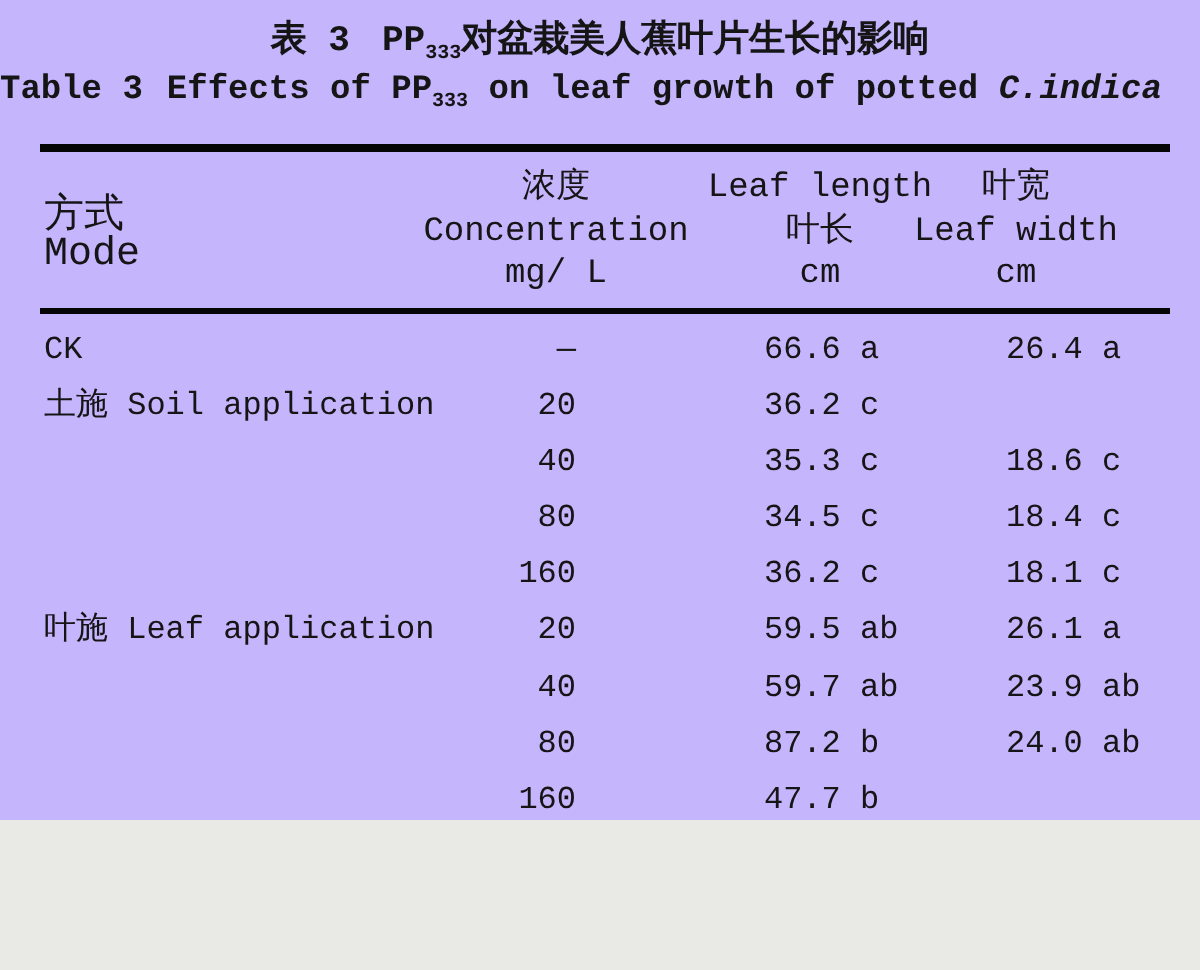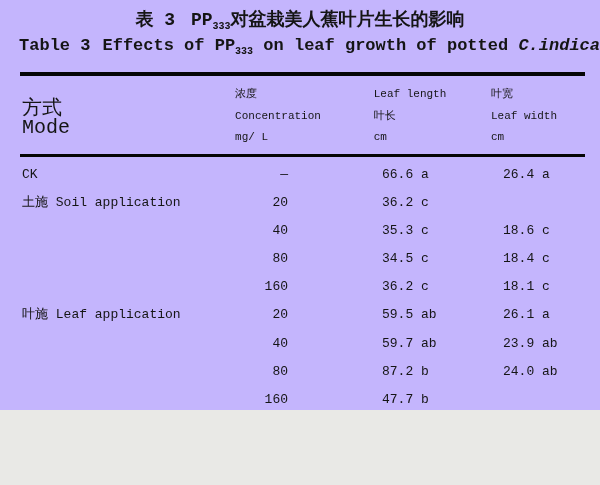--- a/index.html
+++ b/index.html
@@ -9,43 +9,43 @@
     background:#c4b5fd; color:#151515; overflow:hidden;
     font-family:Liberation Mono, monospace;
   }
   .title-zh {
     position:absolute; top:7px; left:0; width:600px;
     text-align:center; font-weight:bold; font-size:18px;
   }
   .title-zh .gap { display:inline-block; width:16px; }
   .title-en {
     position:absolute; top:36px; left:0; width:600px;
-    text-align:right; font-weight:bold; font-size:17px;
+    text-align:left; font-weight:bold; font-size:17px;
   }
   .title-en .gap { display:inline-block; width:12px; }
   .sub3 { font-size:10px; vertical-align:-4px; letter-spacing:0; }
   .rule { position:absolute; left:20px; width:565px; background:#050505; }
   .rule-top { top:72px; height:4px; }
   .rule-mid { top:154px; height:2.5px; }
   .rule-bottom { top:412px; height:4px; }
 
   .hdr-mode {
     position:absolute; left:22px; top:99px;
     font-size:20px; line-height:19px;
   }
   .hdr-col {
     position:absolute; top:84px; transform:translateX(-50%);
-    text-align:left; font-size:11px; line-height:21.5px; white-space:nowrap;
+    text-align:center; font-size:17px; line-height:21.5px; white-space:nowrap;
   }
   .hdr-conc { left:278px; }
   .hdr-len  { left:410px; }
-  .hdr-wid  { left:524px; }
+  .hdr-wid  { left:508px; }
 
   .tbody { position:absolute; top:161px; left:0; width:600px; }
-  .trow { position:relative; height:28.1px; font-size:13px; line-height:28.1px; white-space:nowrap; }
+  .trow { position:relative; height:28.1px; font-size:16px; line-height:28.1px; white-space:nowrap; }
   .c-mode { position:absolute; left:22px; }
   .c-conc { position:absolute; left:222px; width:66px; text-align:right; }
   .c-len  { position:absolute; left:382px; }
   .c-wid  { position:absolute; left:503px; }
 
   .note-zh  { position:absolute; left:37px; top:421px; font-size:15.5px; white-space:pre; }
   .note-en1 {
     position:absolute; left:37px; top:444px; width:538px;
     font-size:15.5px; text-align:justify;
   }

